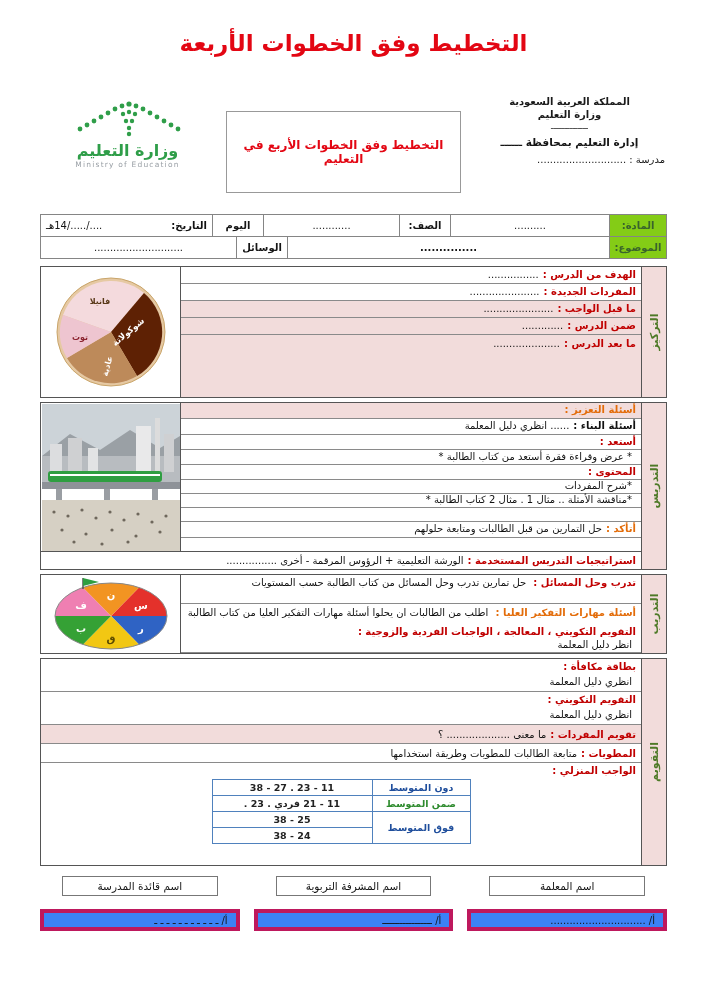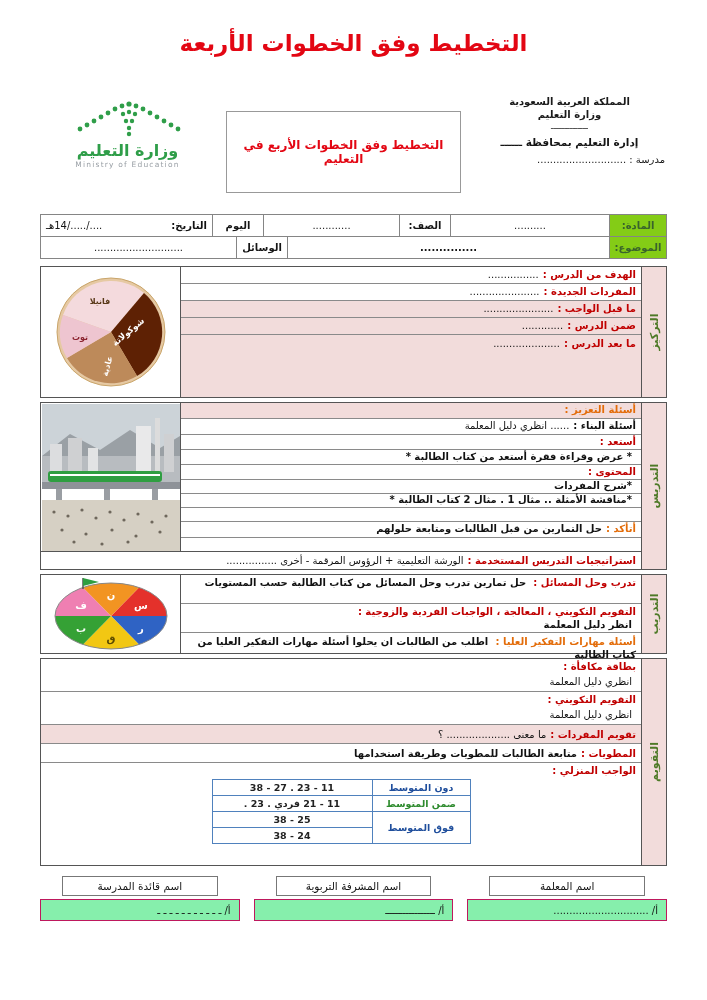--- a/index.html
+++ b/index.html
@@ -50,42 +50,42 @@
   .row.block{display:block;padding-top:2px}
   .row.last{border-bottom:none}
   .row.grow{flex:1;align-items:flex-start;padding-top:3px}
   .spacer{flex:1;border-bottom:1px solid #8a8a8a}
   .spacer.last{border-bottom:none}
   .pink{background:#f2dcdb}
   .lbl-red{color:#c00000;font-weight:bold;white-space:nowrap}
   .lbl-orange{color:#e36c09;font-weight:bold;white-space:nowrap}
   .lbl-black{color:#111;font-weight:bold;white-space:nowrap}
   .val{color:#111;margin-right:4px}
-  .val.b{font-weight:bold}
+  .val.b{font-weight:normal}
   .h16{height:16px}.h15{height:15px}.h14{height:14px}.h17{height:17px}
   .strategies{border-top:1px solid #555;height:18px;display:flex;align-items:center;
     padding:0 5px;font-size:10px}
 
   .eval-blk{border-bottom:1px solid #8a8a8a;padding:1px 5px;font-size:10px;line-height:1.45}
   .eval-blk.h33{height:33px}
   .eval-row{height:19px;display:flex;align-items:center;padding:0 5px;font-size:10px;
     border-bottom:1px solid #8a8a8a}
   .hw-wrap{flex:1;padding:2px 5px;font-size:10px}
   table.hw{margin:3px auto 0;border-collapse:collapse}
   table.hw td{border:1px solid #4f81bd;font-size:9.5px;padding:1px 6px;text-align:center;height:16px}
   table.hw .lvl{font-weight:bold;width:98px}
   table.hw .num{width:160px;font-weight:bold;color:#222}
   .lvl.blue{color:#1f4e9c}.lvl.grn{color:#2e8b2e}
 
   .footer{position:absolute;top:876px;right:40px;left:40px;display:flex;gap:14px}
   .fcol{flex:1}
   .fhead{width:78%;margin:0 auto;height:20px;border:1px solid #777;display:flex;
     align-items:center;justify-content:center;font-weight:normal;font-size:10.5px;background:#fff}
-  .fval{height:22px;border:1px solid #be185d;margin-top:3px;display:flex;align-items:center;
-    padding:0 8px;font-size:10px;background:#86efac}
+  .fval{height:22px;border:4px solid #be185d;margin-top:13px;display:flex;align-items:center;
+    padding:0 8px;font-size:10px;background:#3b82f6}
 </style>
 </head>
 <body>
 
 <div class="page">
 
   <div class="doc-title">التخطيط  وفق الخطوات الأربعة</div>
 
   <div class="header">
     <div class="gov">
@@ -287,27 +287,27 @@
       <div class="side">
         <span>التدريب</span>
       </div>
       <div class="sec-body">
         <div class="hsplit">
           <div class="rows">
             <div class="row block" style="height:29px">
               <span class="lbl-red">تدرب وحل المسائل :</span>
               <span class="val b">حل تمارين تدرب وحل المسائل من كتاب الطالبة حسب المستويات</span>
             </div>
+            <div class="row block grow last">
+              <span class="lbl-orange">أسئلة مهارات التفكير العليا :</span>
+              <span class="val b">اطلب من الطالبات ان يحلوا أسئلة مهارات التفكير العليا من كتاب الطالبة</span>
+            </div>
             <div class="row block" style="height:29px">
               <div class="lbl-red">التقويم التكويني ، المعالجة ، الواجبات الفردية والزوجية :</div>
               <div class="val b">انظر دليل المعلمة</div>
-            </div>
-            <div class="row block grow last">
-              <span class="lbl-orange">أسئلة مهارات التفكير العليا :</span>
-              <span class="val b">اطلب من الطالبات ان يحلوا أسئلة مهارات التفكير العليا من كتاب الطالبة</span>
             </div>
           </div>
           <div class="imgcell">
             <svg width="128" height="76" viewBox="0 0 128 76">
               <path d="M64,40 L92,11.4 A56,33 0 0 1 120,40 Z" fill="#e4312b"></path>
               <path d="M64,40 L120,40 A56,33 0 0 1 92,68.6 Z" fill="#2f63c4"></path>
               <path d="M64,40 L92,68.6 A56,33 0 0 1 36,68.6 Z" fill="#f2c713"></path>
               <path d="M64,40 L36,68.6 A56,33 0 0 1 8,40 Z" fill="#35a135"></path>
               <path d="M64,40 L8,40 A56,33 0 0 1 36,11.4 Z" fill="#ef7fb2"></path>
               <path d="M64,40 L36,11.4 A56,33 0 0 1 92,11.4 Z" fill="#f29422"></path>

